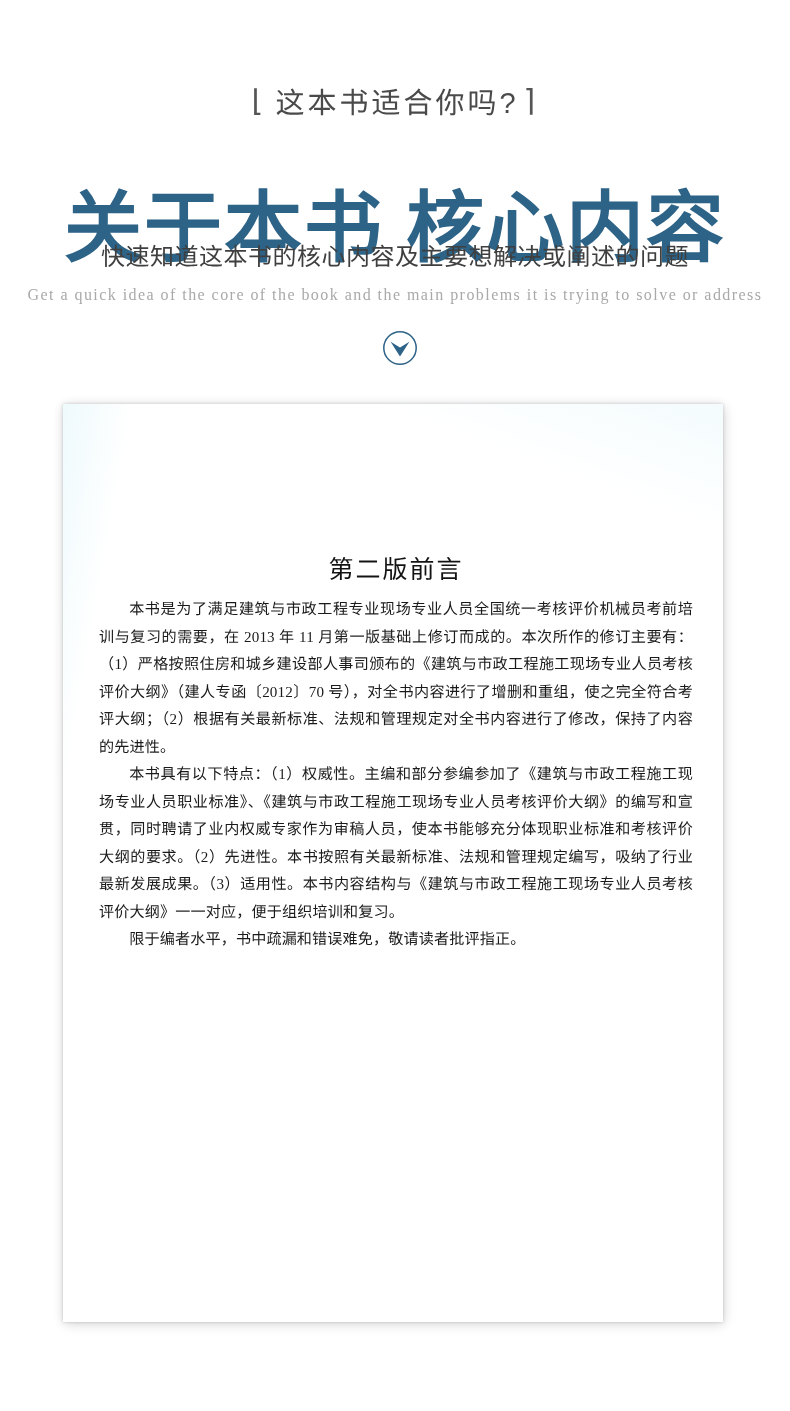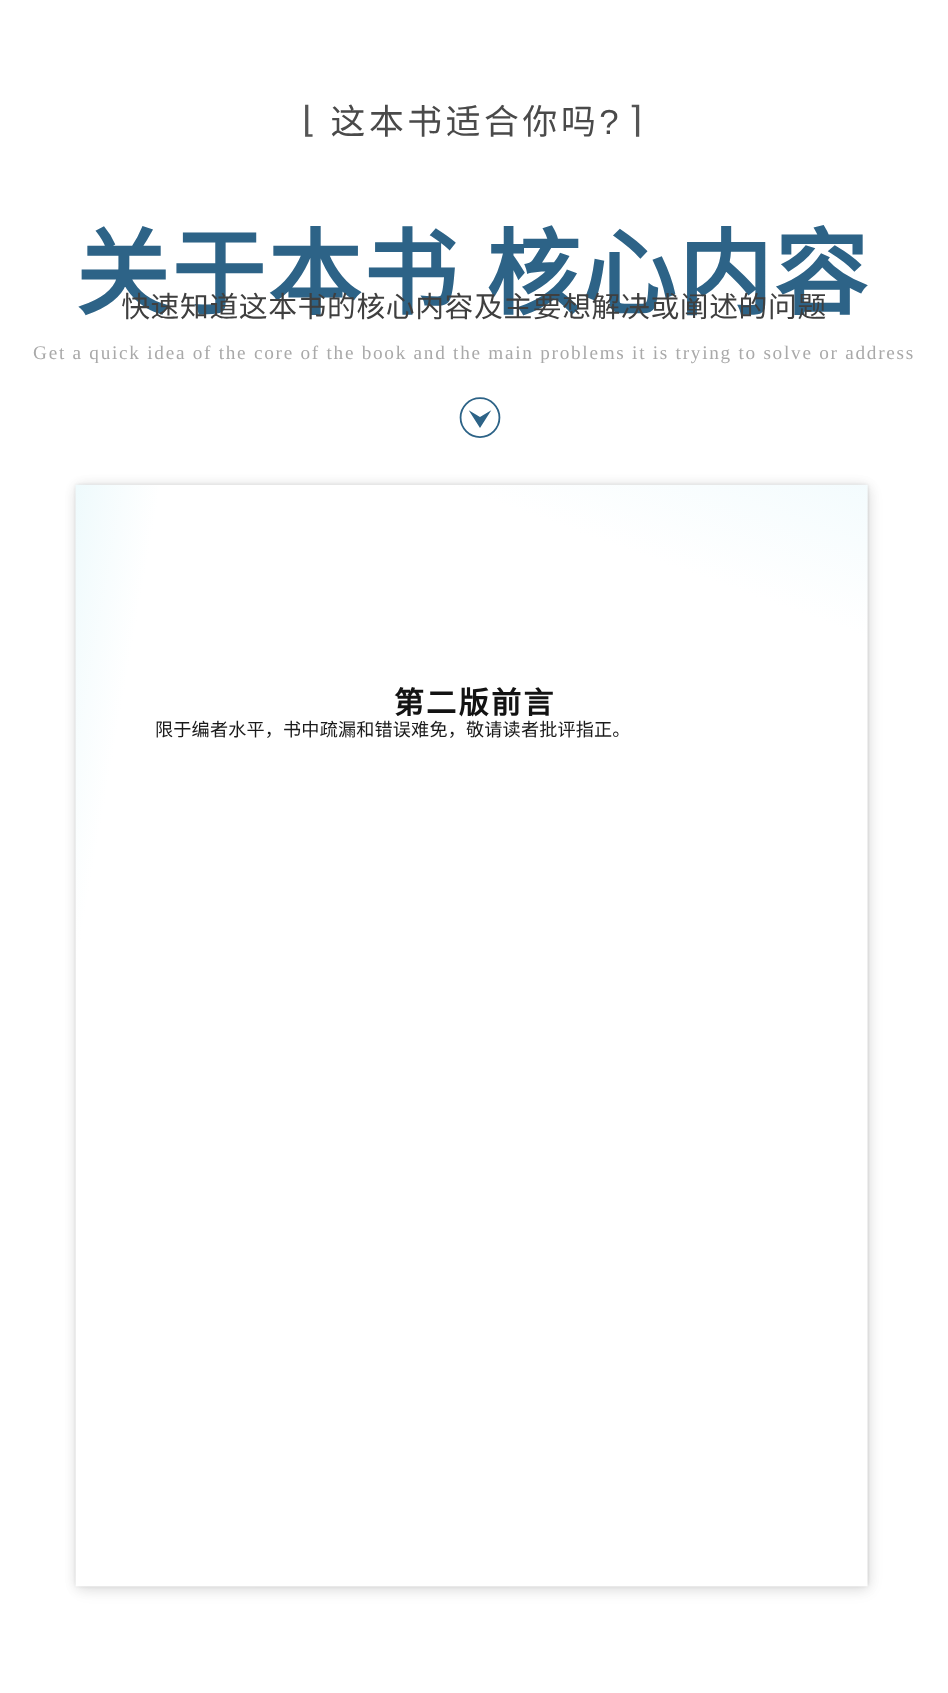--- a/index.html
+++ b/index.html
@@ -134,25 +134,25 @@
     position: absolute;
     left: 36px;
     top: 0;
     width: 594px;
     height: 100%;
   }
 
   .doc-title {
     position: absolute;
     left: 0;
-    top: 140px;
+    top: 124px;
     width: 594px;
     text-align: center;
     font-family: "Liberation Serif", "DejaVu Serif", serif;
-    font-weight: bold;
+    font-weight: normal;
     font-size: 25px;
     letter-spacing: 2px;
     color: #131313;
     white-space: nowrap;
   }
 
   .doc-body {
     position: absolute;
     left: 0;
     top: 192px;
@@ -198,17 +198,19 @@
 </div>
 
 <div class="page-shadow">
   <div class="page-tint"></div>
 
   <div class="doc-inner">
 
     <h2 class="doc-title">第二版前言</h2>
 
     <div class="doc-body">
+      <p>本书是为了满足建筑与市政工程专业现场专业人员全国统一考核评价机械员考前培训与复习的需要，在 2013 年 11 月第一版基础上修订而成的。本次所作的修订主要有：（1）严格按照住房和城乡建设部人事司颁布的《建筑与市政工程施工现场专业人员考核评价大纲》（建人专函〔2012〕70 号），对全书内容进行了增删和重组，使之完全符合考评大纲；（2）根据有关最新标准、法规和管理规定对全书内容进行了修改，保持了内容的先进性。</p>
+      <p>本书具有以下特点：（1）权威性。主编和部分参编参加了《建筑与市政工程施工现场专业人员职业标准》、《建筑与市政工程施工现场专业人员考核评价大纲》的编写和宣贯，同时聘请了业内权威专家作为审稿人员，使本书能够充分体现职业标准和考核评价大纲的要求。（2）先进性。本书按照有关最新标准、法规和管理规定编写，吸纳了行业最新发展成果。（3）适用性。本书内容结构与《建筑与市政工程施工现场专业人员考核评价大纲》一一对应，便于组织培训和复习。</p>
       <p>限于编者水平，书中疏漏和错误难免，敬请读者批评指正。</p>
     </div>
 
   </div>
 </div>
 
 </body></html>

